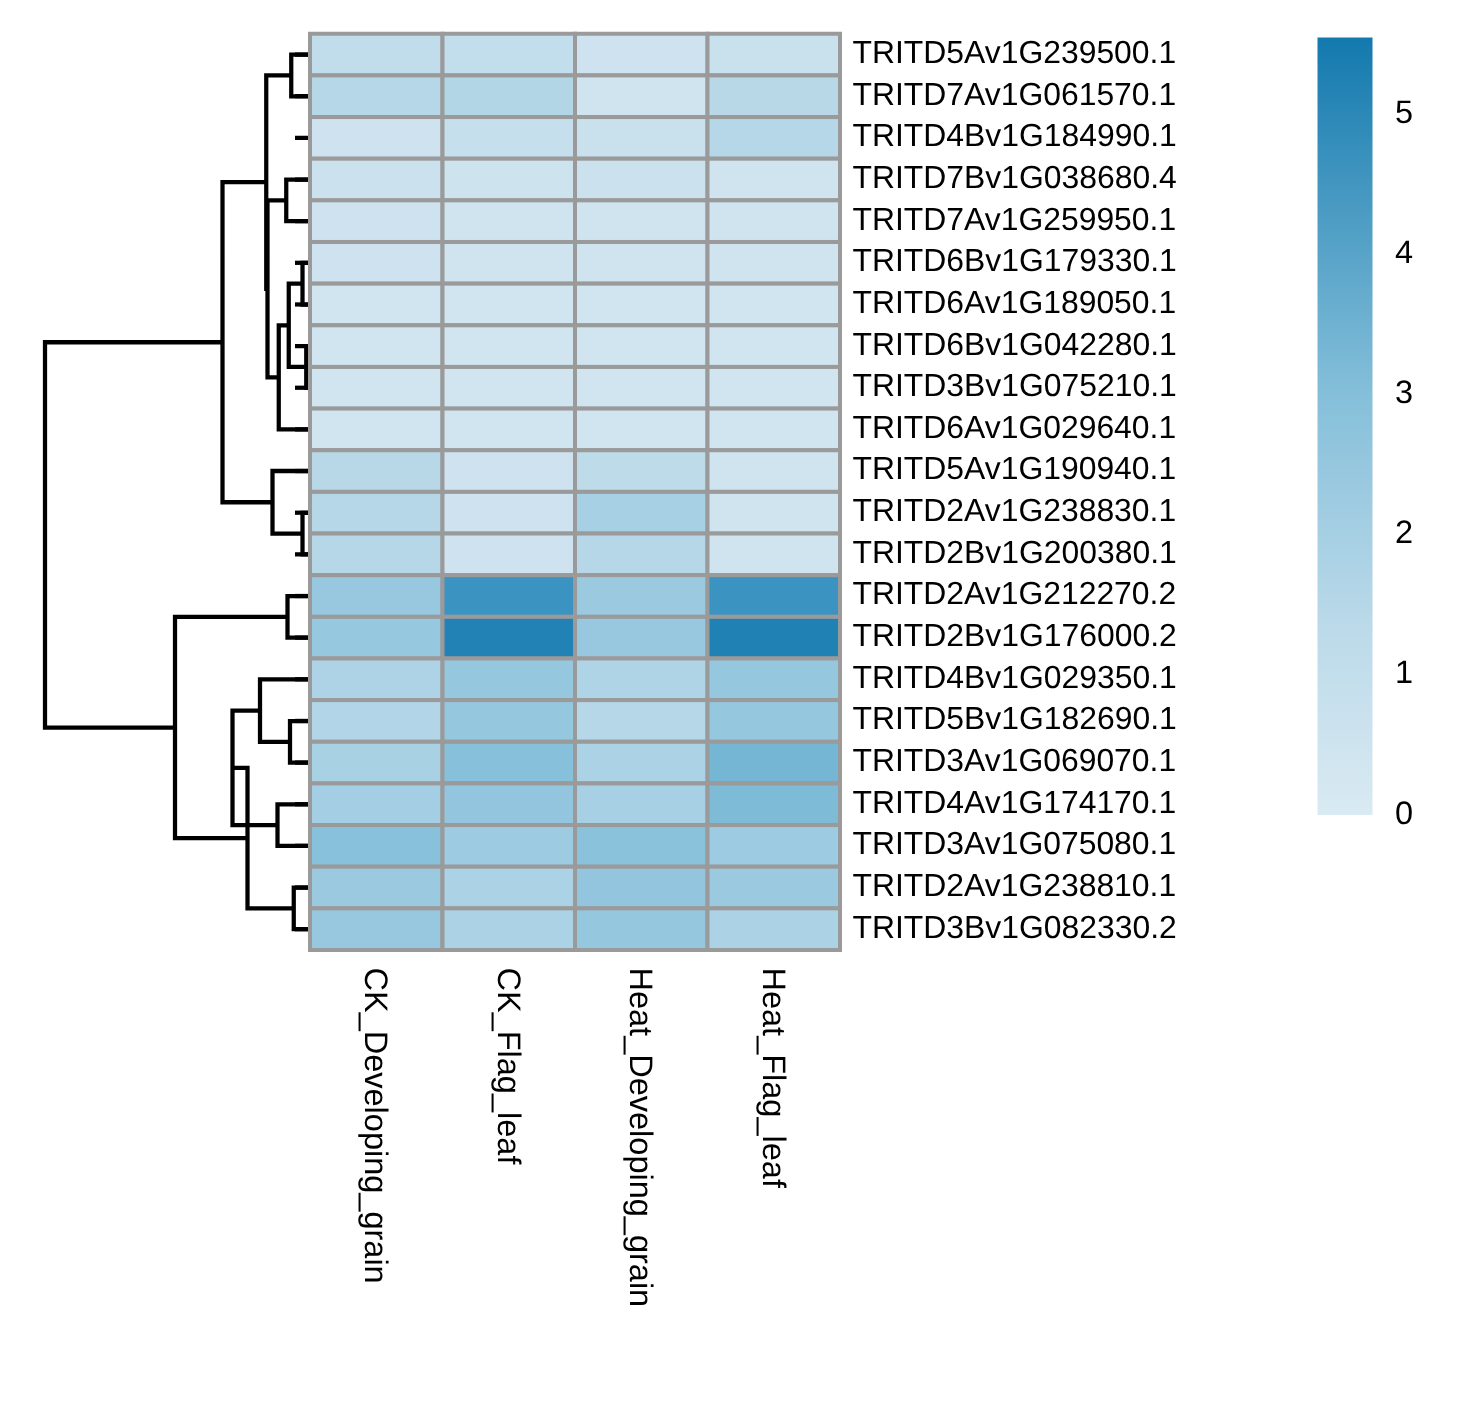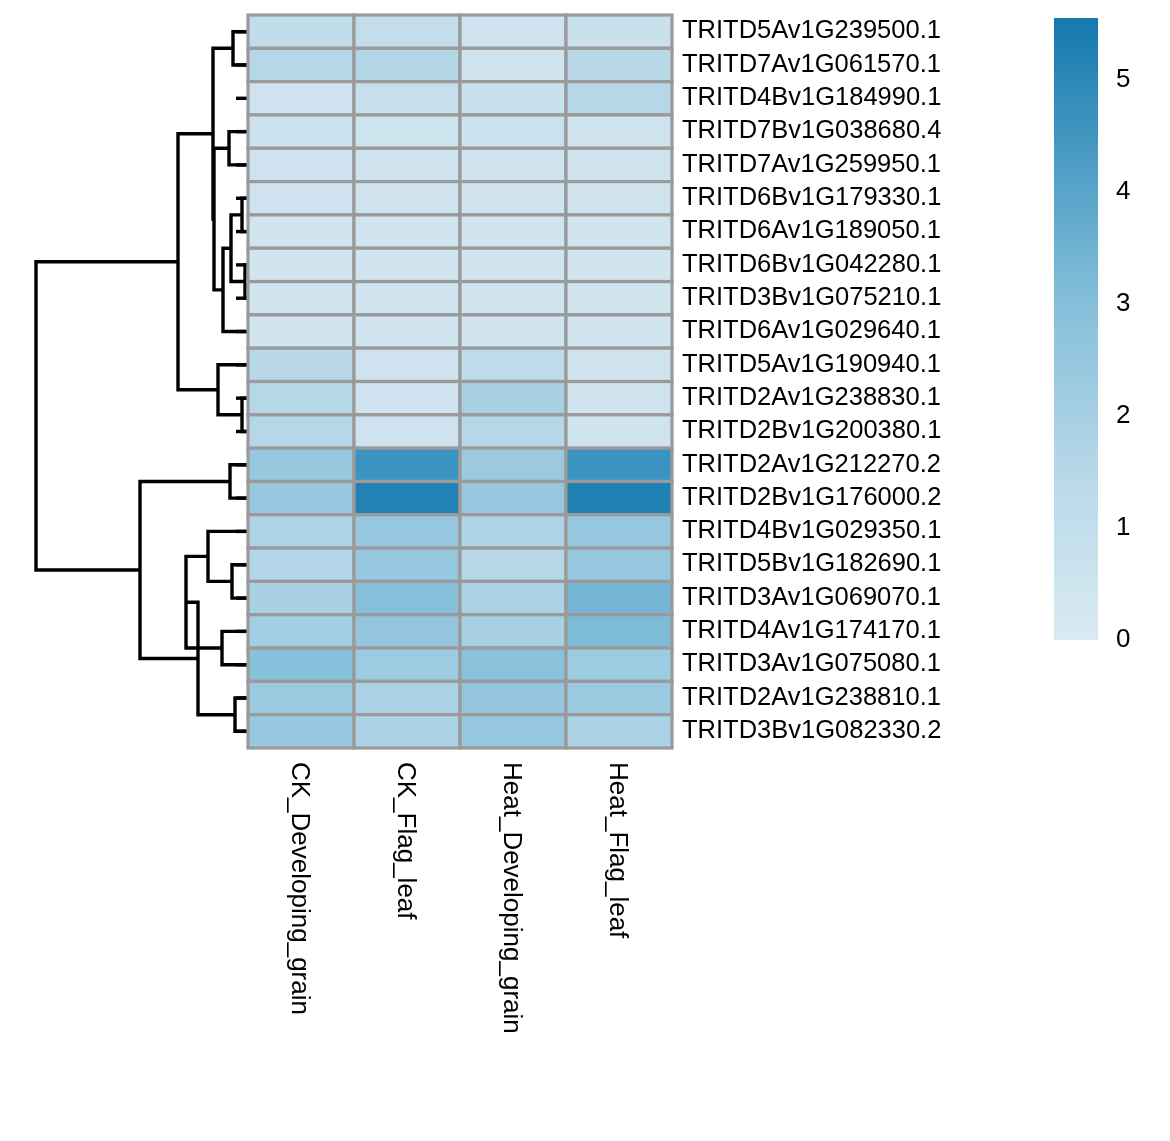--- a/index.html
+++ b/index.html
@@ -9,21 +9,21 @@
   }
   body {
     width: 1170px;
     height: 1141px;
     font-family: "Liberation Sans", sans-serif;
     overflow: hidden;
     position: relative;
   }
   #figure {
     position: absolute;
-    left: 0; top: 0;
+    left: 0; top: 12px;
     width: 1170px;
     height: 910px;
   }
   .svg-root { display: block; }
 
   .rowlabel {
     font-family: "Liberation Sans", sans-serif;
     font-size: 25.5px;
     fill: #000000;
     dominant-baseline: middle;

